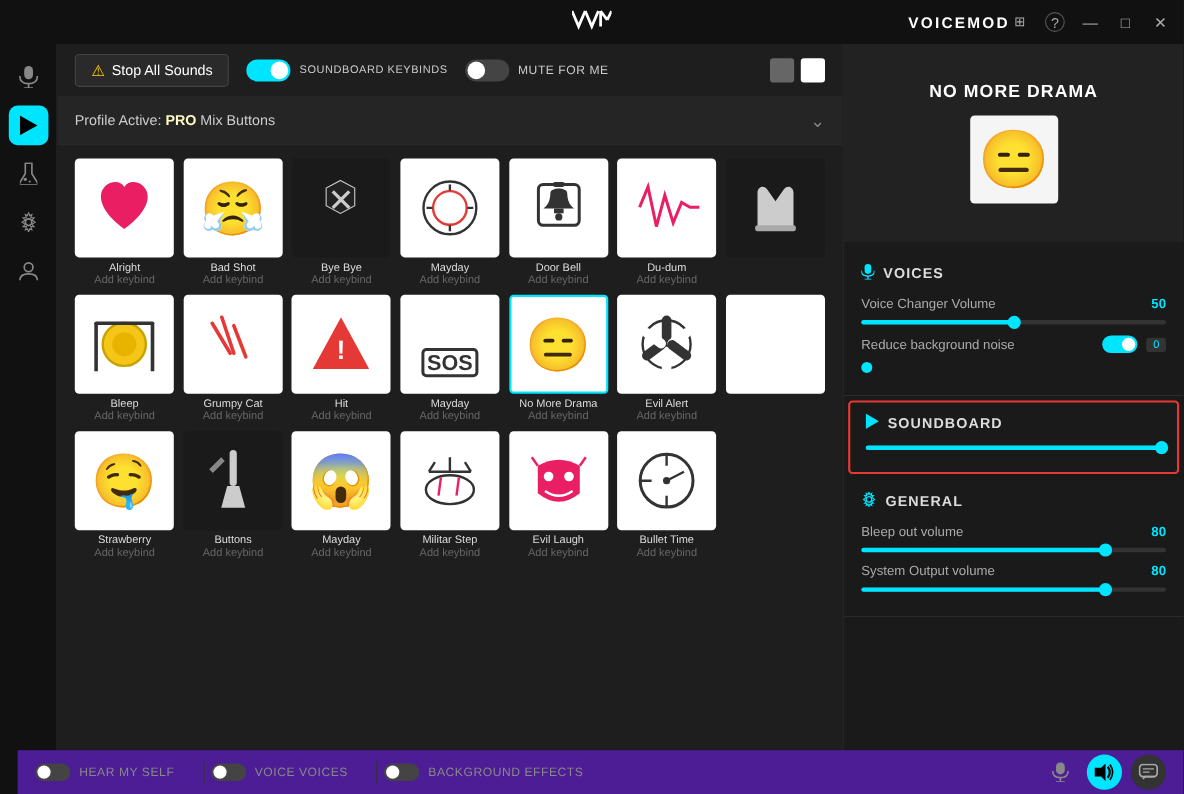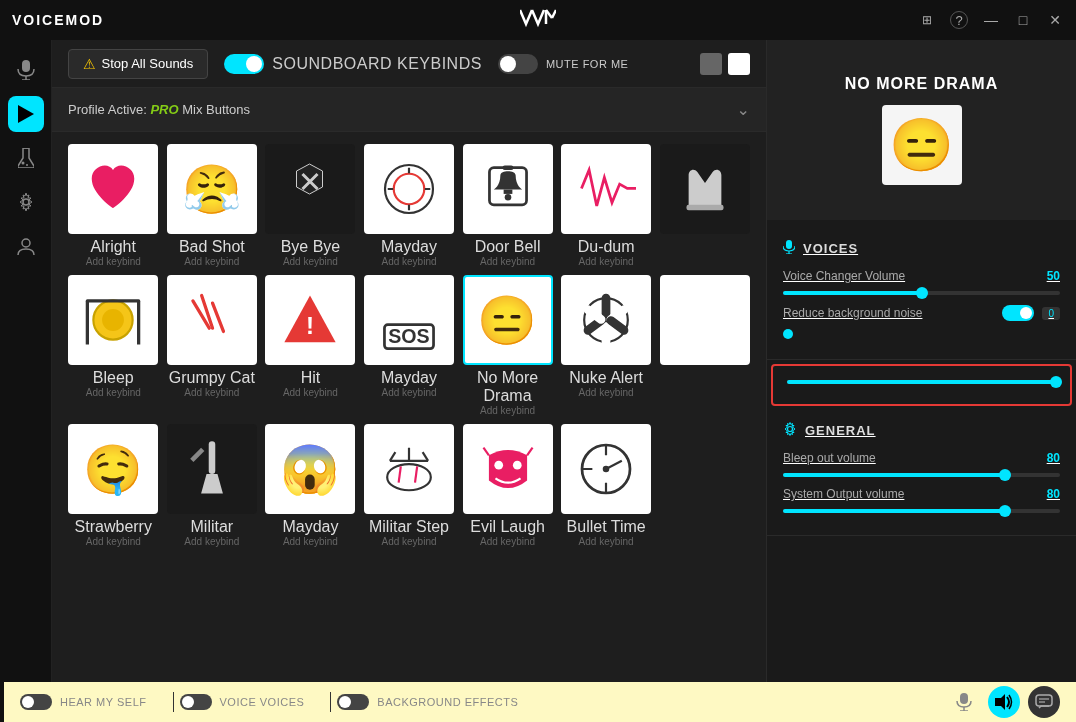--- a/index.html
+++ b/index.html
@@ -12,21 +12,21 @@
       overflow: hidden;
       position: relative;
     }
 
     
     .titlebar {
       height: 40px;
       background: #111;
       display: flex;
       align-items: center;
-      justify-content: space-between;
+      justify-content: flex-end;
       padding: 0 12px;
       position: relative;
     }
     .titlebar-logo {
       color: #fff;
       font-weight: 900;
       font-size: 14px;
       letter-spacing: 2px;
     }
     .titlebar-vm-icon {
@@ -199,21 +199,21 @@
       position: relative;
     }
     .sound-thumb.active-thumb {
       border: 2px solid #00e5ff;
     }
     .sound-thumb svg, .sound-thumb .emoji-icon {
       width: 60px;
       height: 60px;
     }
     .sound-name {
-      font-size: 16px;
+      font-size: 10px;
       color: #ddd;
       margin-top: 4px;
       text-align: center;
     }
     .sound-keybind {
       font-size: 10px;
       color: #666;
       text-align: center;
     }
 
@@ -250,21 +250,20 @@
       align-items: center;
       justify-content: center;
       font-size: 52px;
     }
 
     
     .settings-scroll {
       flex: 1;
       overflow-y: auto;
       padding: 8px 0;
-      text-decoration: underline;
     }
     .settings-section {
       padding: 12px 16px;
       border-bottom: 1px solid #2a2a2a;
     }
     .settings-section.highlighted {
       border: 2px solid #e53935;
       margin: 4px;
       border-radius: 4px;
       padding: 10px 14px;
@@ -346,28 +345,28 @@
       background: #333;
       color: #00e5ff;
       font-size: 10px;
       padding: 1px 6px;
       border-radius: 3px;
     }
 
     
     .bottom-bar {
       height: 40px;
-      background: #fef9c3;
+      background: #4c1d95;
       display: flex;
       align-items: center;
       padding: 0 16px;
       gap: 0;
       position: absolute;
       bottom: 0;
-      left: 4px;
+      left: 16px;
       right: 0;
     }
     .bottom-toggle-group {
       display: flex;
       align-items: center;
       gap: 8px;
       margin-right: 20px;
     }
     .bottom-toggle-label {
       font-size: 11px;
@@ -468,38 +467,38 @@
     <div class="toolbar">
       <button class="stop-sounds-btn">
         <span class="warning-icon">⚠</span>
         <span>Stop All Sounds</span>
       </button>
 
       <div class="toggle-group">
         <div class="toggle on">
           <div class="toggle-knob"></div>
         </div>
-        <span style="font-size:16px;letter-spacing:0.5px;color:#ccc;">SOUNDBOARD KEYBINDS</span>
+        <span style="font-size:10px;letter-spacing:0.5px;color:#ccc;">SOUNDBOARD KEYBINDS</span>
       </div>
 
       <div class="toggle-group">
         <div class="toggle off">
           <div class="toggle-knob"></div>
         </div>
         <span style="font-size:11px;letter-spacing:0.5px;color:#ccc;">MUTE FOR ME</span>
       </div>
 
       <div style="margin-left:auto;display:flex;gap:6px;">
         <div style="width:22px;height:22px;background:#666;border-radius:3px;"></div>
         <div style="width:22px;height:22px;background:#fff;border-radius:3px;"></div>
       </div>
     </div>
 
     <div class="profile-bar">
-      <span class="profile-bar-text">Profile Active: <span style="color:#84cc16;font-weight:bold;font-style:italic;">PRO</span> Mix Buttons</span>
+      <span class="profile-bar-text">Profile Active: <span style="color:#fef9c3;font-weight:bold;">PRO</span> Mix Buttons</span>
       <span class="chevron">⌄</span>
     </div>
 
     <div class="sound-grid-container">
       <div class="sound-grid">
 
         <div class="sound-card">
           <div class="sound-thumb" style="background:#fff;">
             <svg width="55" height="55" viewBox="0 0 55 55">
                 <path d="M27.5 45 C27.5 45 8 32 8 18 C8 11 14 6 20 6 C23 6 26 7.5 27.5 10 C29 7.5 32 6 35 6 C41 6 47 11 47 18 C47 32 27.5 45 27.5 45Z" fill="#e91e63"></path>
@@ -640,21 +639,21 @@
               <circle cx="27.5" cy="27.5" r="20" fill="none" stroke="#333" stroke-width="2"></circle>
               <circle cx="27.5" cy="27.5" r="6" fill="#333"></circle>
               <path d="M27.5 7.5 L27.5 21.5" stroke="#333" stroke-width="8" stroke-linecap="round"></path>
               <path d="M27.5 33.5 L27.5 47.5" stroke="#fff" stroke-width="8" stroke-linecap="round"></path>
               <path d="M11 37 L23 28" stroke="#333" stroke-width="8" stroke-linecap="round"></path>
               <path d="M32 27 L44 18" stroke="#fff" stroke-width="8" stroke-linecap="round"></path>
               <path d="M11 18 L23 27" stroke="#fff" stroke-width="8" stroke-linecap="round"></path>
               <path d="M32 28 L44 37" stroke="#333" stroke-width="8" stroke-linecap="round"></path>
             </svg>
           </div>
-          <span class="sound-name">Nuke Alert</span>
+          <span class="sound-name">Evil Alert</span>
           <span class="sound-keybind">Add keybind</span>
         </div>
 
         <div class="sound-card">
           <div class="sound-thumb" style="background:#fff;"></div>
           <span class="sound-name"></span>
           <span class="sound-keybind"></span>
         </div>
 
         <div class="sound-card">
@@ -666,21 +665,21 @@
         </div>
 
         <div class="sound-card">
           <div class="sound-thumb" style="background:#1a1a1a;">
             <svg width="50" height="55" viewBox="0 0 50 55">
               <rect x="22" y="2" width="6" height="30" rx="3" fill="#ccc"></rect>
               <path d="M20 32 L30 32 L35 50 L15 50 Z" fill="#ccc"></path>
               <path d="M15 8 L5 18 L8 21 L18 11Z" fill="#888"></path>
             </svg>
           </div>
-          <span class="sound-name">Militar</span>
+          <span class="sound-name">Buttons</span>
           <span class="sound-keybind">Add keybind</span>
         </div>
 
         <div class="sound-card">
           <div class="sound-thumb" style="background:#fff;">
             <span style="font-size:48px;">😱</span>
           </div>
           <span class="sound-name">Mayday</span>
           <span class="sound-keybind">Add keybind</span>
         </div>
@@ -774,20 +773,28 @@
             <div class="mini-toggle on">
               <div class="mini-toggle-knob"></div>
             </div>
             <span class="mini-badge">0</span>
           </div>
         </div>
         <div style="width:10px;height:10px;background:#00e5ff;border-radius:50%;margin-bottom:8px;"></div>
       </div>
 
       <div class="settings-section highlighted">
+        <div class="section-title">
+          <span>
+            <svg width="12" height="14" viewBox="0 0 12 14" fill="#00e5ff">
+              <polygon points="0,0 12,7 0,14"></polygon>
+            </svg>
+          </span>
+          <span>SOUNDBOARD</span>
+        </div>
 
         <div class="slider-container">
           <div class="slider-fill" style="width:100%;"></div>
           <div class="slider-thumb" style="left:100%;"></div>
         </div>
       </div>
 
       <div class="settings-section">
         <div class="section-title">
           <span>

